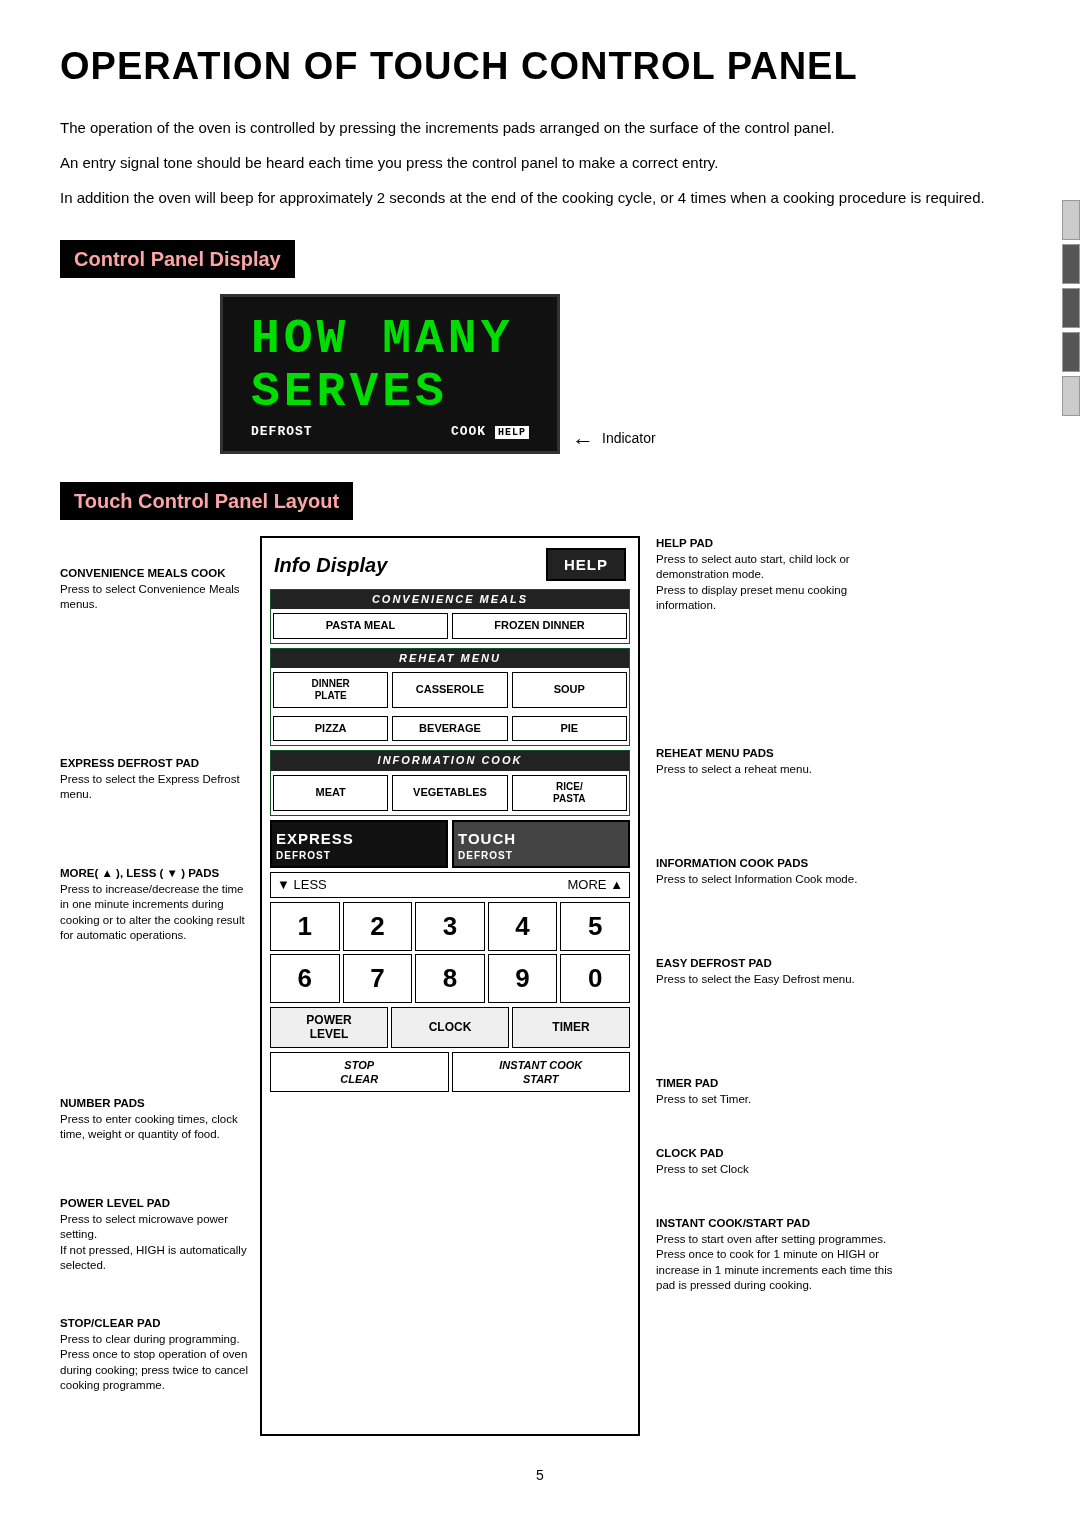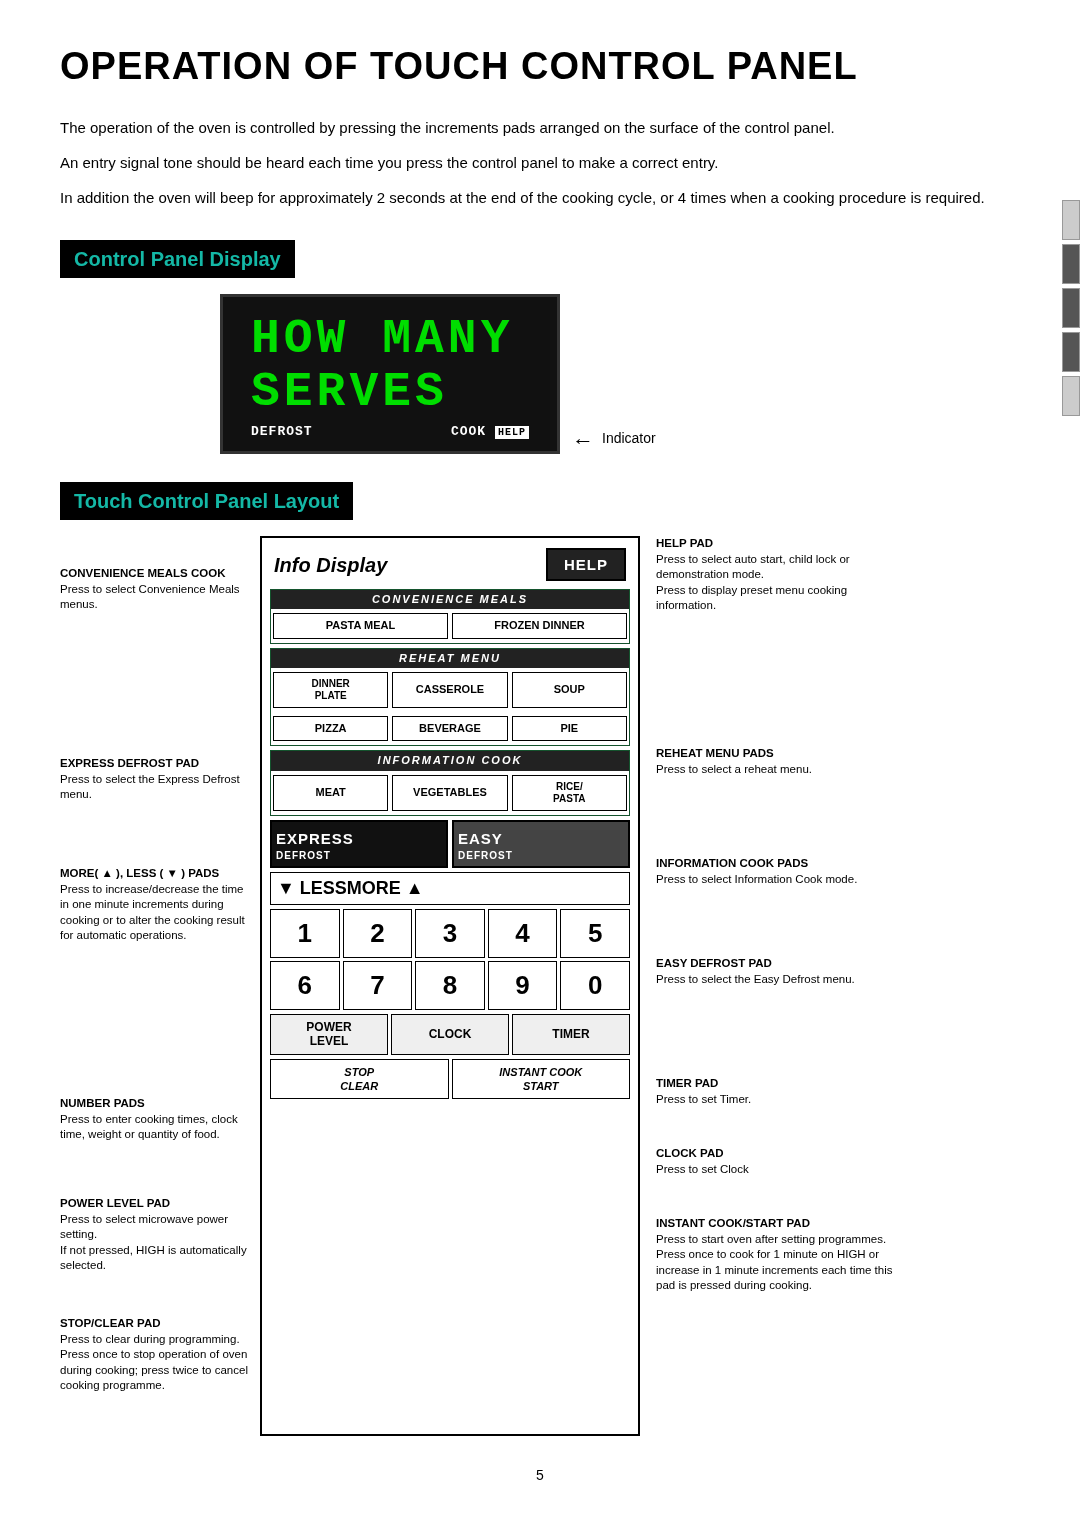--- a/index.html
+++ b/index.html
@@ -22,21 +22,21 @@
       text-transform: uppercase;
     }
 
     .intro-text {
       margin-bottom: 14px;
       font-size: 15px;
     }
 
     .section-heading {
       background: #000;
-      color: #14b8a6;
+      color: #fca5a5;
       font-weight: bold;
       font-size: 20px;
       padding: 5px 14px;
       display: inline-block;
       margin-bottom: 16px;
       margin-top: 18px;
     }
 
     
     .display-area {
@@ -211,23 +211,24 @@
     .express-btn .sub-text {
       font-size: 10px;
       font-weight: bold;
       letter-spacing: 1px;
       display: block;
     }
 
     
     .less-more-row {
       display: flex;
+      justify-content: space-between;
       padding: 3px 6px;
-      font-weight: bold;
-      font-size: 18px;
+      font-weight: normal;
+      font-size: 13px;
       border: 1px solid #000;
       margin-bottom: 4px;
     }
 
     
     .number-pad {
       display: grid;
       grid-template-columns: repeat(5, 1fr);
       gap: 3px;
       margin-bottom: 4px;
@@ -431,21 +432,21 @@
           <button class="menu-btn menu-btn-small">RICE/<br>PASTA</button>
         </div>
       </div>
 
       <div class="express-easy-row">
         <div class="express-btn">
           <span class="main-text">EXPRESS</span>
           <span class="sub-text">DEFROST</span>
         </div>
         <div class="express-btn" style="background:#444;">
-          <span class="main-text">EASY</span>
+          <span class="main-text">TOUCH</span>
           <span class="sub-text">DEFROST</span>
         </div>
       </div>
 
       <div class="less-more-row">
         <span style="cursor:pointer;">▼ LESS</span>
         <span style="cursor:pointer;">MORE ▲</span>
       </div>
 
       <div class="number-pad">

